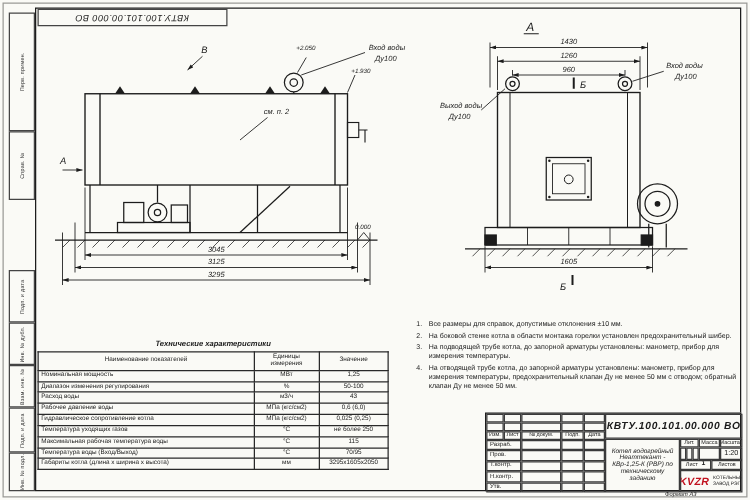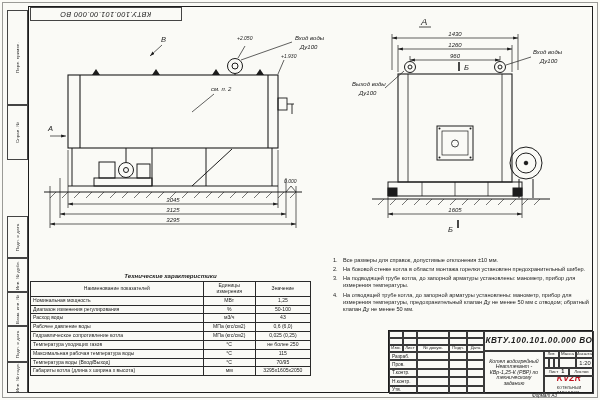--- a/index.html
+++ b/index.html
@@ -22,21 +22,21 @@
   .tech th{text-align:center}
   .tech tr.ttl th{font-size:6.1px;font-style:italic;font-weight:bold;border:none;padding:1px 0 2px}
   .tech td.c,.tech th.c{text-align:center}
   .tb{position:absolute;left:388px;top:330px;width:205px;height:63px;border:1.4px solid #1c1c1c;background:#fafaf6}
   .tb .cell{position:absolute;border:0.6px solid #3a3a3a;display:flex;align-items:center;justify-content:center;font-size:4.4px;overflow:hidden;line-height:1.05}
   .tb .l{justify-content:flex-start;padding-left:2px;font-size:4.8px}
   .tb .doc{font-size:8.2px;font-weight:bold;font-style:italic;letter-spacing:.6px}
   .tb .ttl{font-size:5.2px;font-style:italic;text-align:center;padding:1px 2px}
   .tb .scl{font-size:5.8px}
   .tb .sheetcell b{font-size:5.5px;margin-left:3px;font-weight:bold}
-  .tb .companycell{flex-direction:column;gap:3px}
+  .tb .companycell{flex-direction:row;gap:3px}
   .logo{color:#c1121f;font-weight:bold;font-style:italic;font-size:8.5px;letter-spacing:.3px}
   .comp{display:flex;flex-direction:column;font-size:3.9px;text-transform:uppercase;line-height:1.25;color:#222}
   .fmt{position:absolute;left:532px;top:393px;font-size:4.6px;font-style:italic}
   svg{position:absolute}
   svg text{font-family:"Liberation Sans",sans-serif;fill:#1c1c1c}
 </style>
 </head>
 <body>
 
 <div class="sheet">

